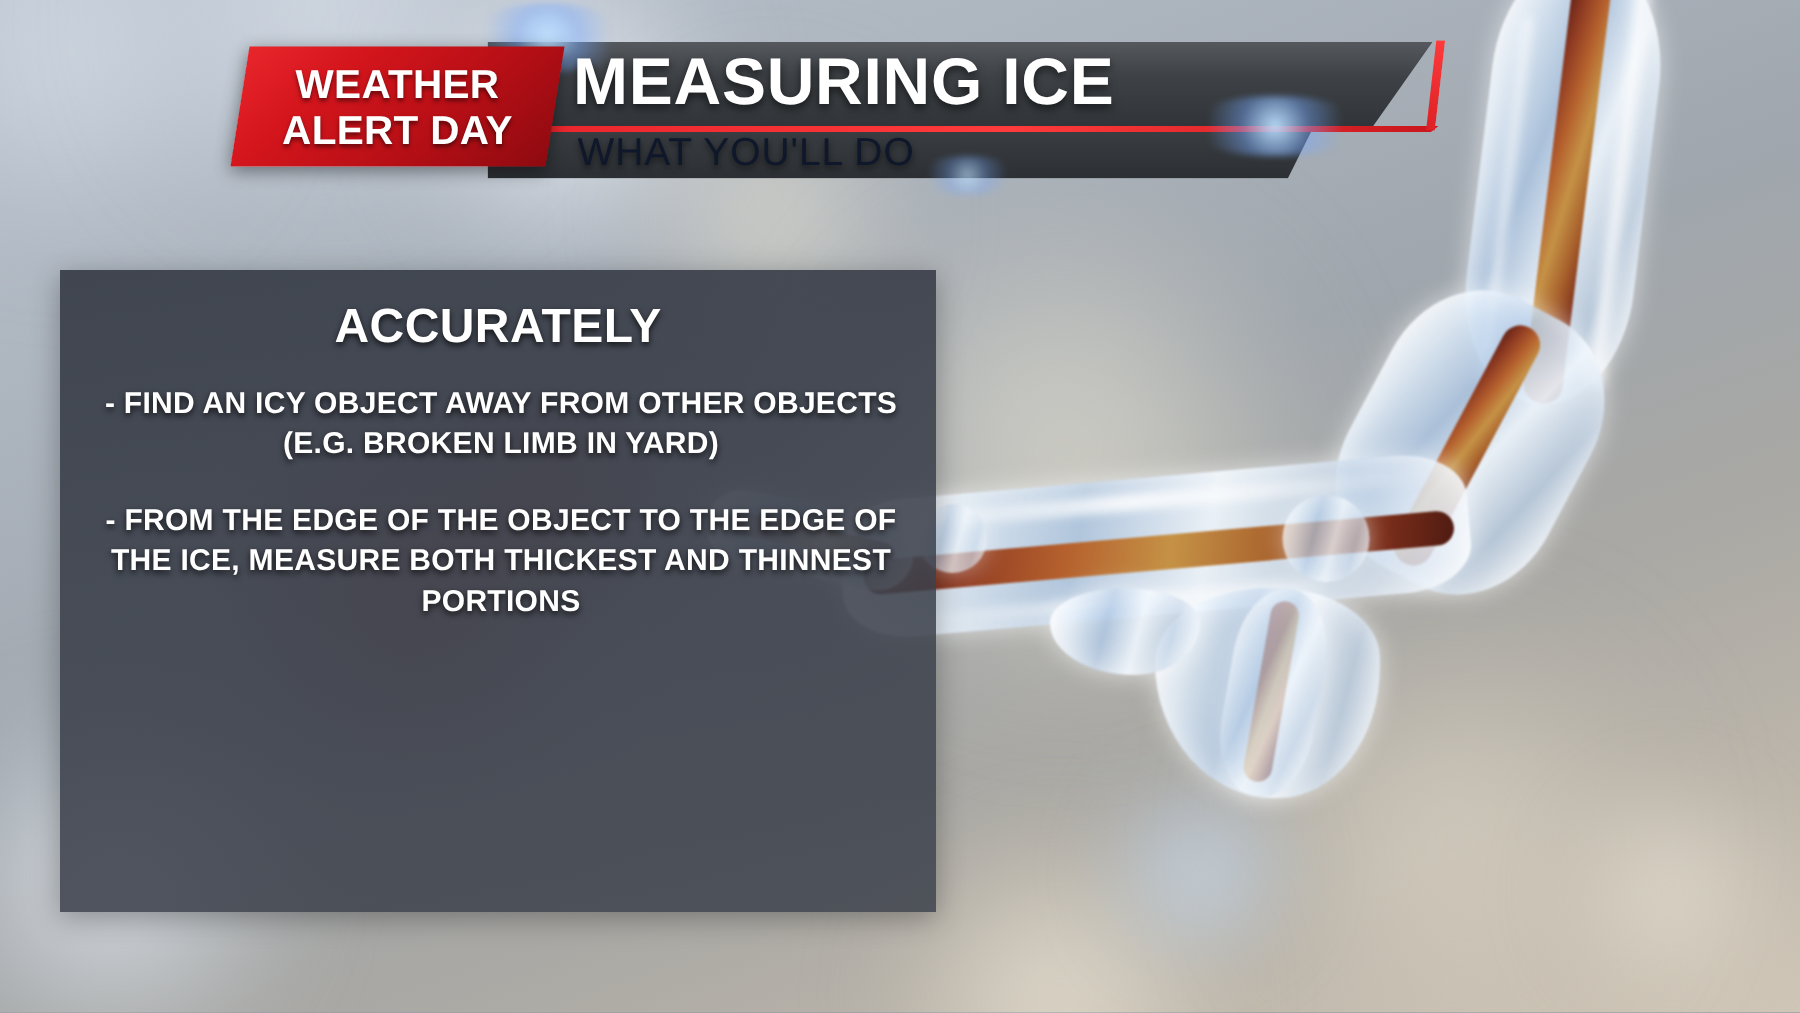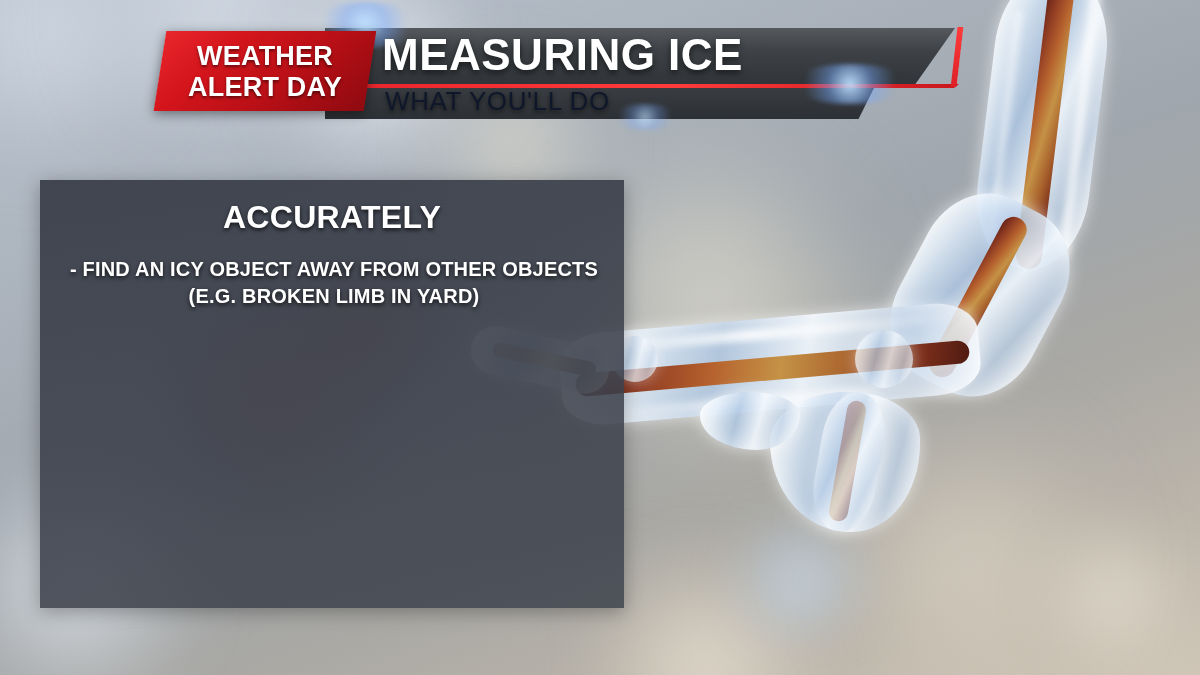--- a/index.html
+++ b/index.html
@@ -238,16 +238,17 @@
     <div class="banner-subtitle">WHAT YOU'LL DO</div>
   </div>
 
   <div id="info-panel">
     <div class="panel-title">
       <div>ACCURATELY</div>
     </div>
 
     <div class="bullets">
       <div class="bullet">- FIND AN ICY OBJECT AWAY FROM OTHER OBJECTS (E.G. BROKEN LIMB IN YARD)</div>
+      <div class="bullet">- FROM THE EDGE OF THE OBJECT TO THE EDGE OF THE ICE, MEASURE BOTH THICKEST AND THINNEST PORTIONS</div>
     </div>
   </div>
 
 </div>
 
 </body></html>

